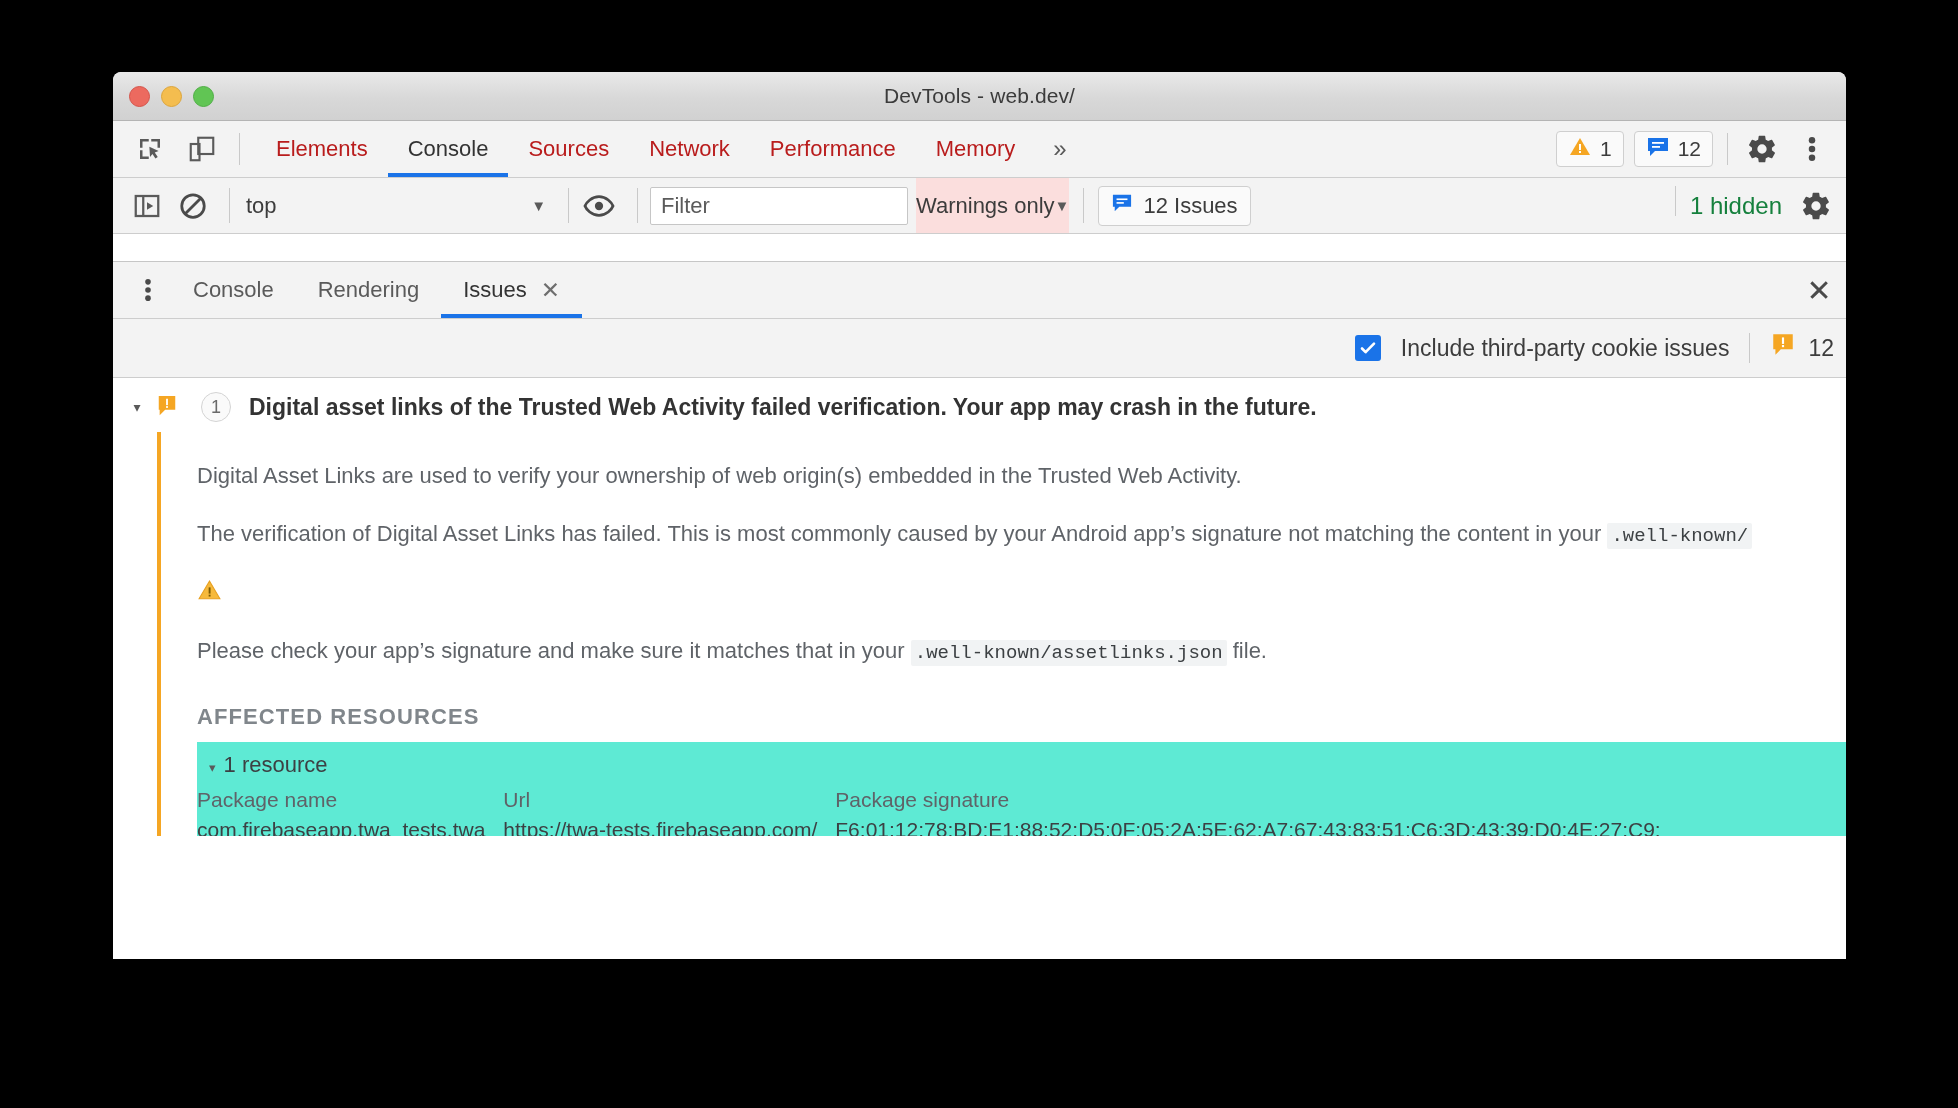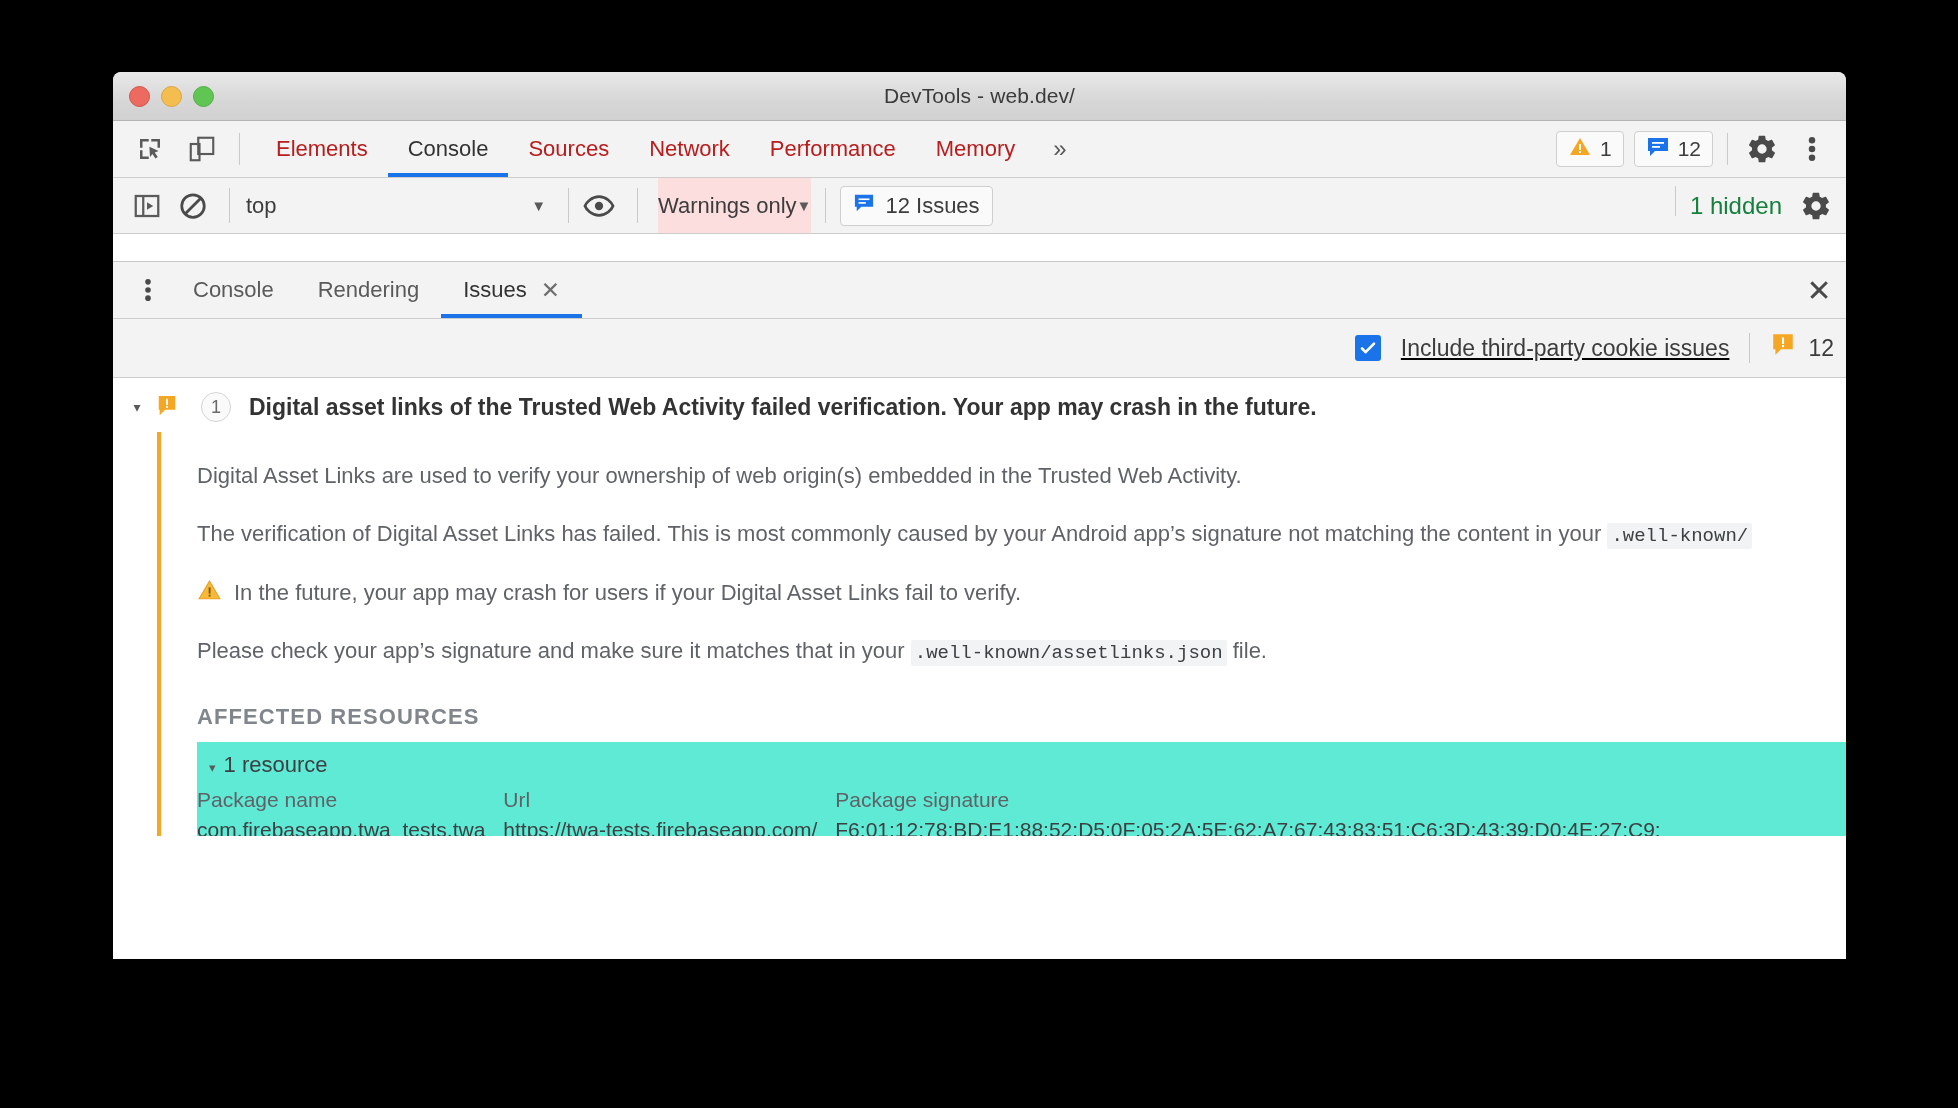--- a/index.html
+++ b/index.html
@@ -286,21 +286,20 @@
     display: flex;
     align-items: center;
     justify-content: flex-end;
     padding-right: 12px;
     gap: 0;
   }
   .checkbox-wrap {
     display: flex;
     gap: 20px;
     cursor: pointer;
-    text-decoration: underline;
   }
   .cbx {
     width: 26px; height: 26px;
     background: #1a73e8;
     border-radius: 3px;
     display: flex; align-items: center; justify-content: center;
   }
   .checkbox-label {
     font-size: 23px;
     color: #3c3c3c;
@@ -536,20 +535,21 @@
         <span class="caret">▼</span>
       </div>
       <div class="vsep" style="margin:10px 10px;"></div>
       <div class="ct-icon">
         <svg width="32" height="32" viewBox="0 0 24 24">
           <path d="M12 5C6.5 5 2.5 9.3 1.5 12c1 2.7 5 7 10.5 7s9.5-4.3 10.5-7c-1-2.7-5-7-10.5-7z" fill="none" stroke="#4a4a4a" stroke-width="2.1"></path>
           <circle cx="12" cy="12" r="3.1" fill="#4a4a4a"></circle>
         </svg>
       </div>
       <div class="vsep" style="margin:10px 12px;"></div>
+      <input class="filter-input" type="text" placeholder="Filter" style="">
       <div class="level-select">
         <span>Warnings only</span>
         <span class="caret">▼</span>
       </div>
       <div class="vsep" style="margin:10px 14px;"></div>
       <div class="issues-btn">
         <span>
           <svg width="22" height="20" viewBox="0 0 24 22">
             <path d="M2 2h20v13H9l-5 5v-5H2V2z" fill="#1a73e8"></path>
             <rect x="6" y="6" width="12" height="1.8" fill="#ffffff"></rect>
@@ -635,21 +635,20 @@
         <p class="para"><span>The verification of Digital Asset Links has failed. This is most commonly caused by your Android app’s signature not matching the content in your </span><span class="code">.well-known/</span></p>
         <div class="para-gap"></div>
         <div class="warn-line">
           <span>
             <svg width="25" height="25" viewBox="0 0 24 24">
               <path d="M12 3L22 20H2L12 3z" fill="#f6b93b" stroke="#e8a020" stroke-width="1"></path>
               <rect x="11.2" y="9" width="1.8" height="6" fill="#7a5800"></rect>
               <rect x="11.2" y="16" width="1.8" height="1.8" fill="#7a5800"></rect>
             </svg>
           </span>
-          <span class="para" style="padding-left:0;">In the future, your app may crash for users if your Digital Asset Links fail to verify.</span>
         </div>
         <div class="para-gap"></div>
         <p class="para"><span>Please check your app’s signature and make sure it matches that in your </span><span class="code">.well-known/assetlinks.json</span><span> file.</span></p>
 
         <div style="height:38px;"></div>
         <p class="section-label">AFFECTED RESOURCES</p>
 
         <div class="resource-box">
           <div class="resource-toggle">
             <span class="res-caret">▾</span><span>1 resource</span>

